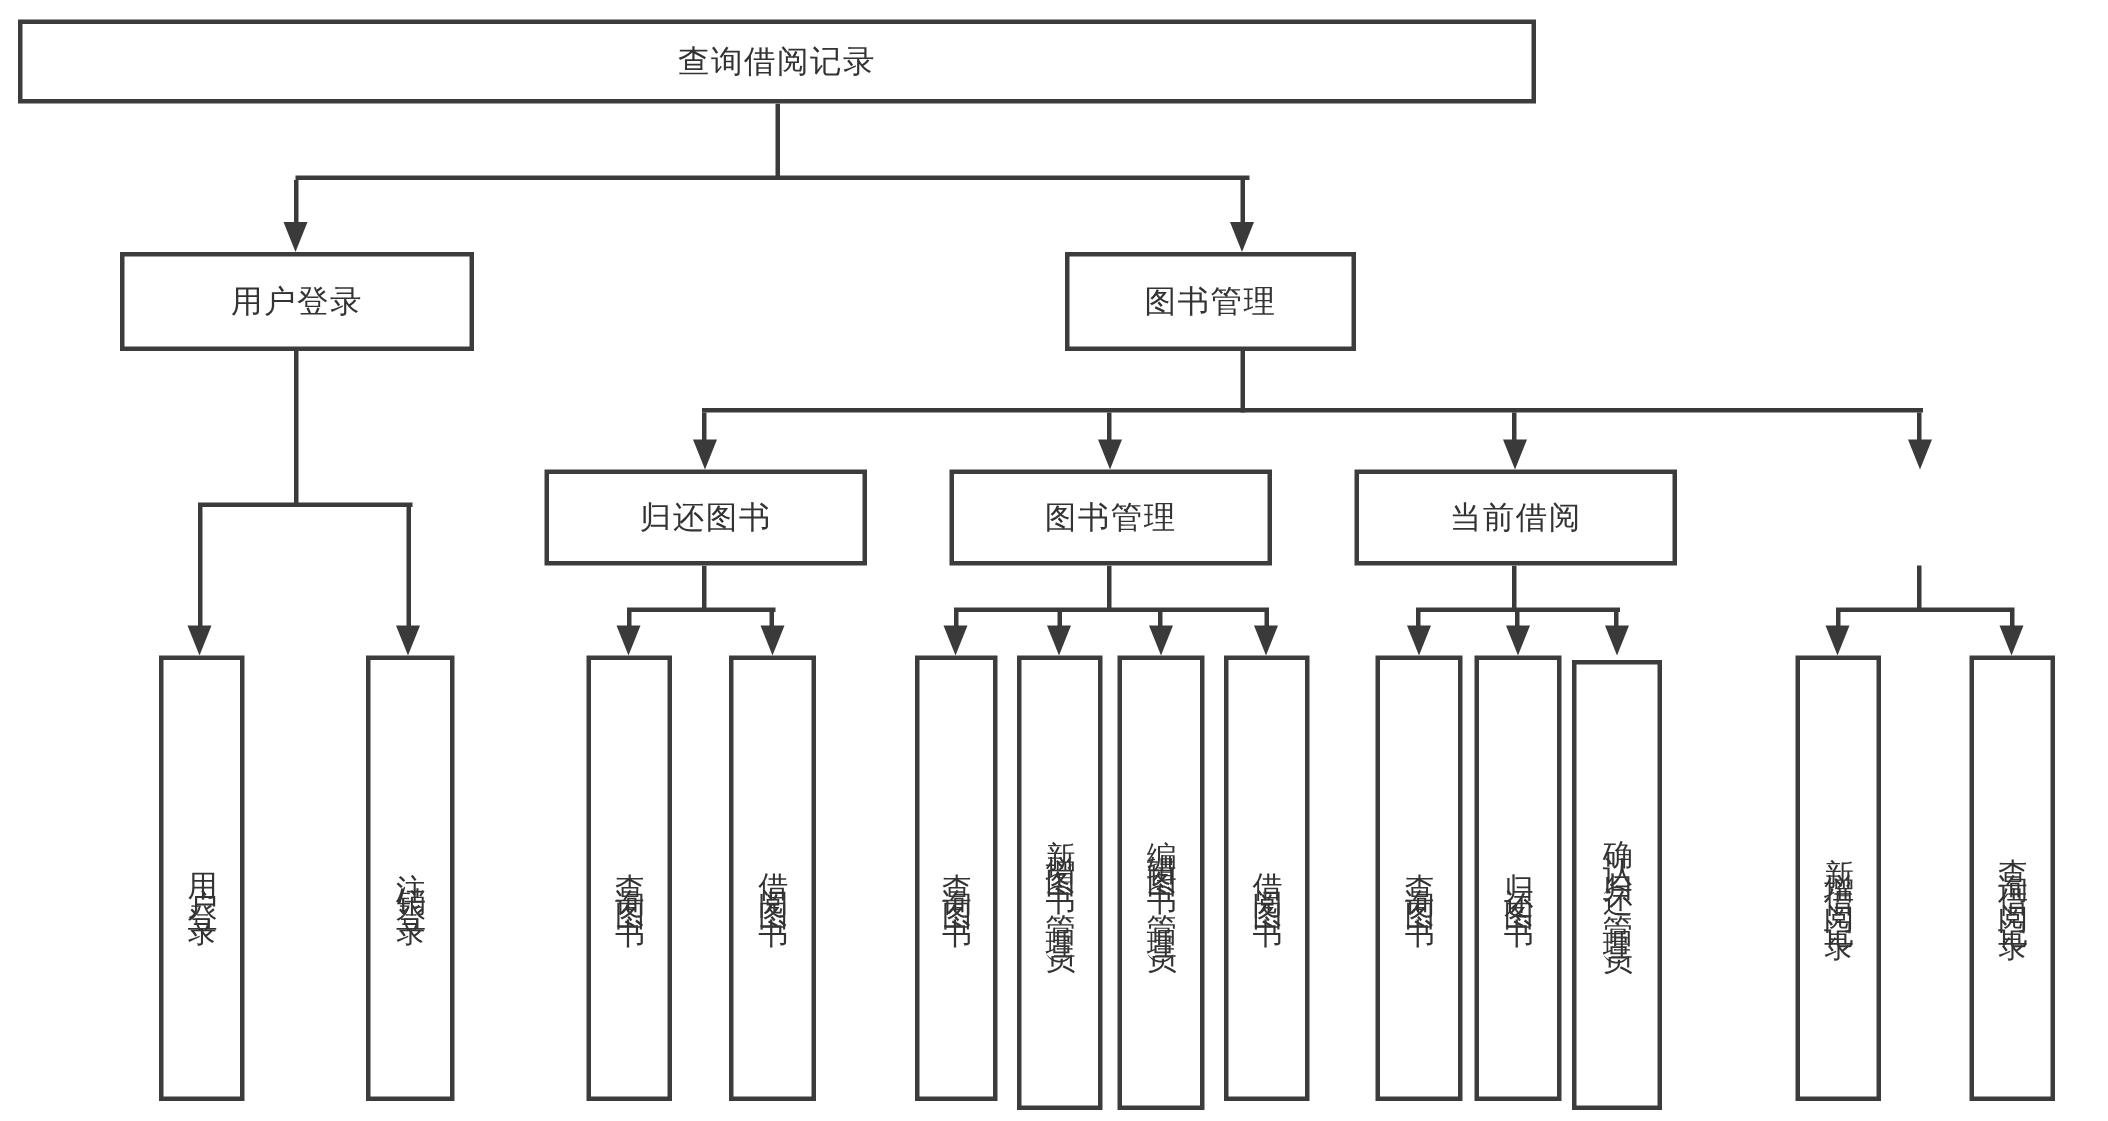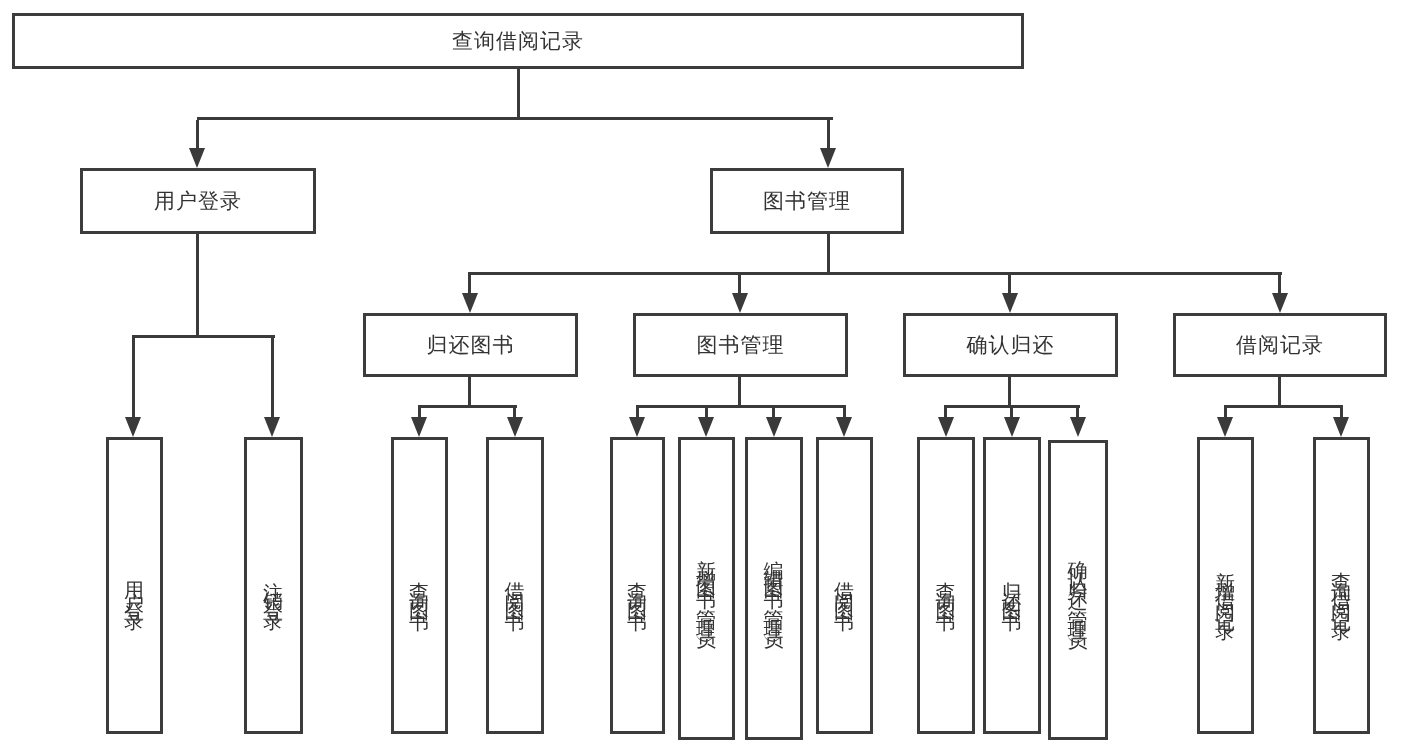--- a/index.html
+++ b/index.html
@@ -48,26 +48,23 @@
 
   <div class="node" style="left:363px;top:313px;width:215px;height:64px;">
     <span>归还图书</span>
   </div>
 
   <div class="node" style="left:633px;top:313px;width:215px;height:64px;">
     <span>图书管理</span>
   </div>
 
   <div class="node" style="left:903px;top:313px;width:215px;height:64px;">
-    <span>确认归还</span>
+    <span>当前借阅</span>
   </div>
 
-  <div class="node" style="left:1173px;top:313px;width:214px;height:64px;">
-    <span>借阅记录</span>
-  </div>
 
   <div class="node leaf" style="left:106px;top:437px;width:57px;height:297px;">
     <span class="vtext">用户登录</span>
   </div>
   <div class="node leaf" style="left:244px;top:437px;width:59px;height:297px;">
     <span class="vtext">注销登录</span>
   </div>
 
   <div class="node leaf" style="left:391px;top:437px;width:57px;height:297px;">
     <span class="vtext">查询图书</span>

